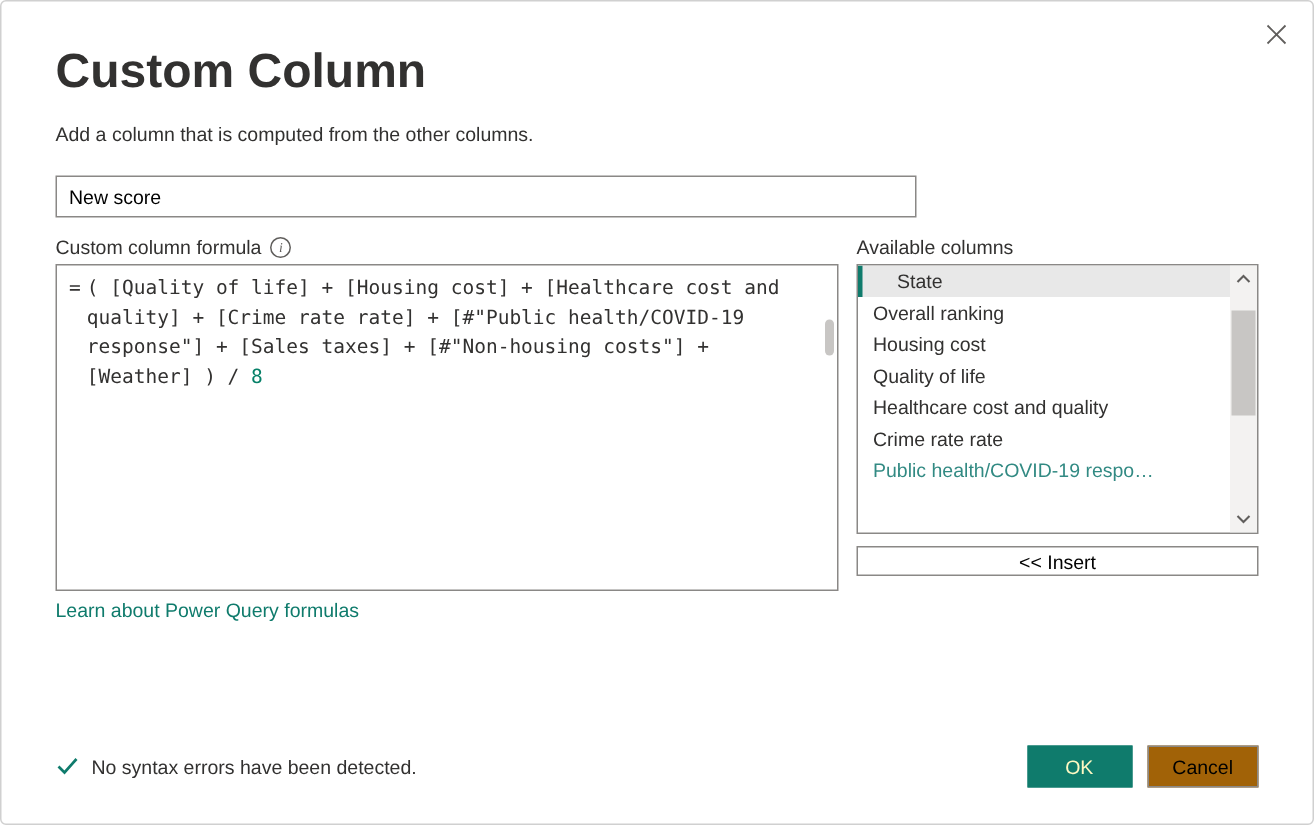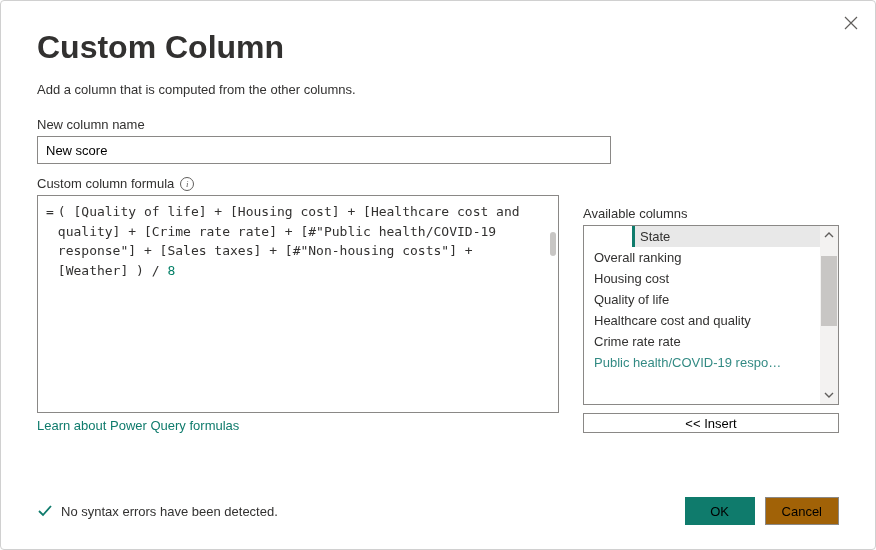--- a/index.html
+++ b/index.html
@@ -50,22 +50,22 @@
     height: 28px;
     border: 1px solid #8a8886;
     padding: 0 8px;
     font-size: 13px;
     font-family: inherit;
     outline: none;
     margin-bottom: 12px;
   }
   .two-col {
     display: flex;
-    gap: 24px;
-    align-items: flex-end;
+    gap: 12px;
+    align-items: flex-start;
   }
   .left-col { flex: 0 0 522px; }
   .right-col { flex: 1; }
   .info-icon {
     display: inline-flex;
     width: 14px;
     height: 14px;
     border: 1px solid #605e5c;
     border-radius: 50%;
     align-items: center;
@@ -124,22 +124,21 @@
     padding: 3px 10px;
     font-size: 13px;
     cursor: pointer;
     white-space: nowrap;
     overflow: hidden;
     text-overflow: ellipsis;
   }
   .avail-list li.selected {
     background: #e8e8e8;
     border-left: 3px solid #0f7b6c;
-    padding-left: 5px;
-    margin-left: 48px;
+    padding-left: 23px;
   }
   .avail-list li.cut {
     color: #0f766e;
     opacity: 0.85;
   }
   .avail-scroll {
     position: absolute;
     right: 0;
     top: 0;
     bottom: 0;
@@ -194,38 +193,37 @@
     padding: 0 16px;
     font-size: 13px;
     border: 1px solid #8a8886;
     background: #a16207;
     cursor: pointer;
     font-family: inherit;
   }
   .btn.primary {
     background: #0f7b6c;
     border-color: #0f7b6c;
-    color: #000000;
+    color: #fef9c3;
   }
 </style>
 </head>
 <body>
 
 <div class="dialog">
 
   <div class="close-x">
     <svg width="16" height="16" viewBox="0 0 16 16">
         <path d="M2 2 L14 14 M14 2 L2 14" stroke="#605e5c" stroke-width="1.2" fill="none"></path>
       </svg>
   </div>
 
   <div class="title">Custom Column</div>
   <div class="subtitle">Add a column that is computed from the other columns.</div>
 
-  <div class="field-label">New column name</div>
   <input class="name-input" type="text" value="New score" style="">
 
   <div class="two-col">
     <div class="left-col">
       <div class="field-label">
         <span>Custom column formula</span>
         <span class="info-icon">i</span>
       </div>
       <div class="formula-wrap">
         <div class="formula-content">

